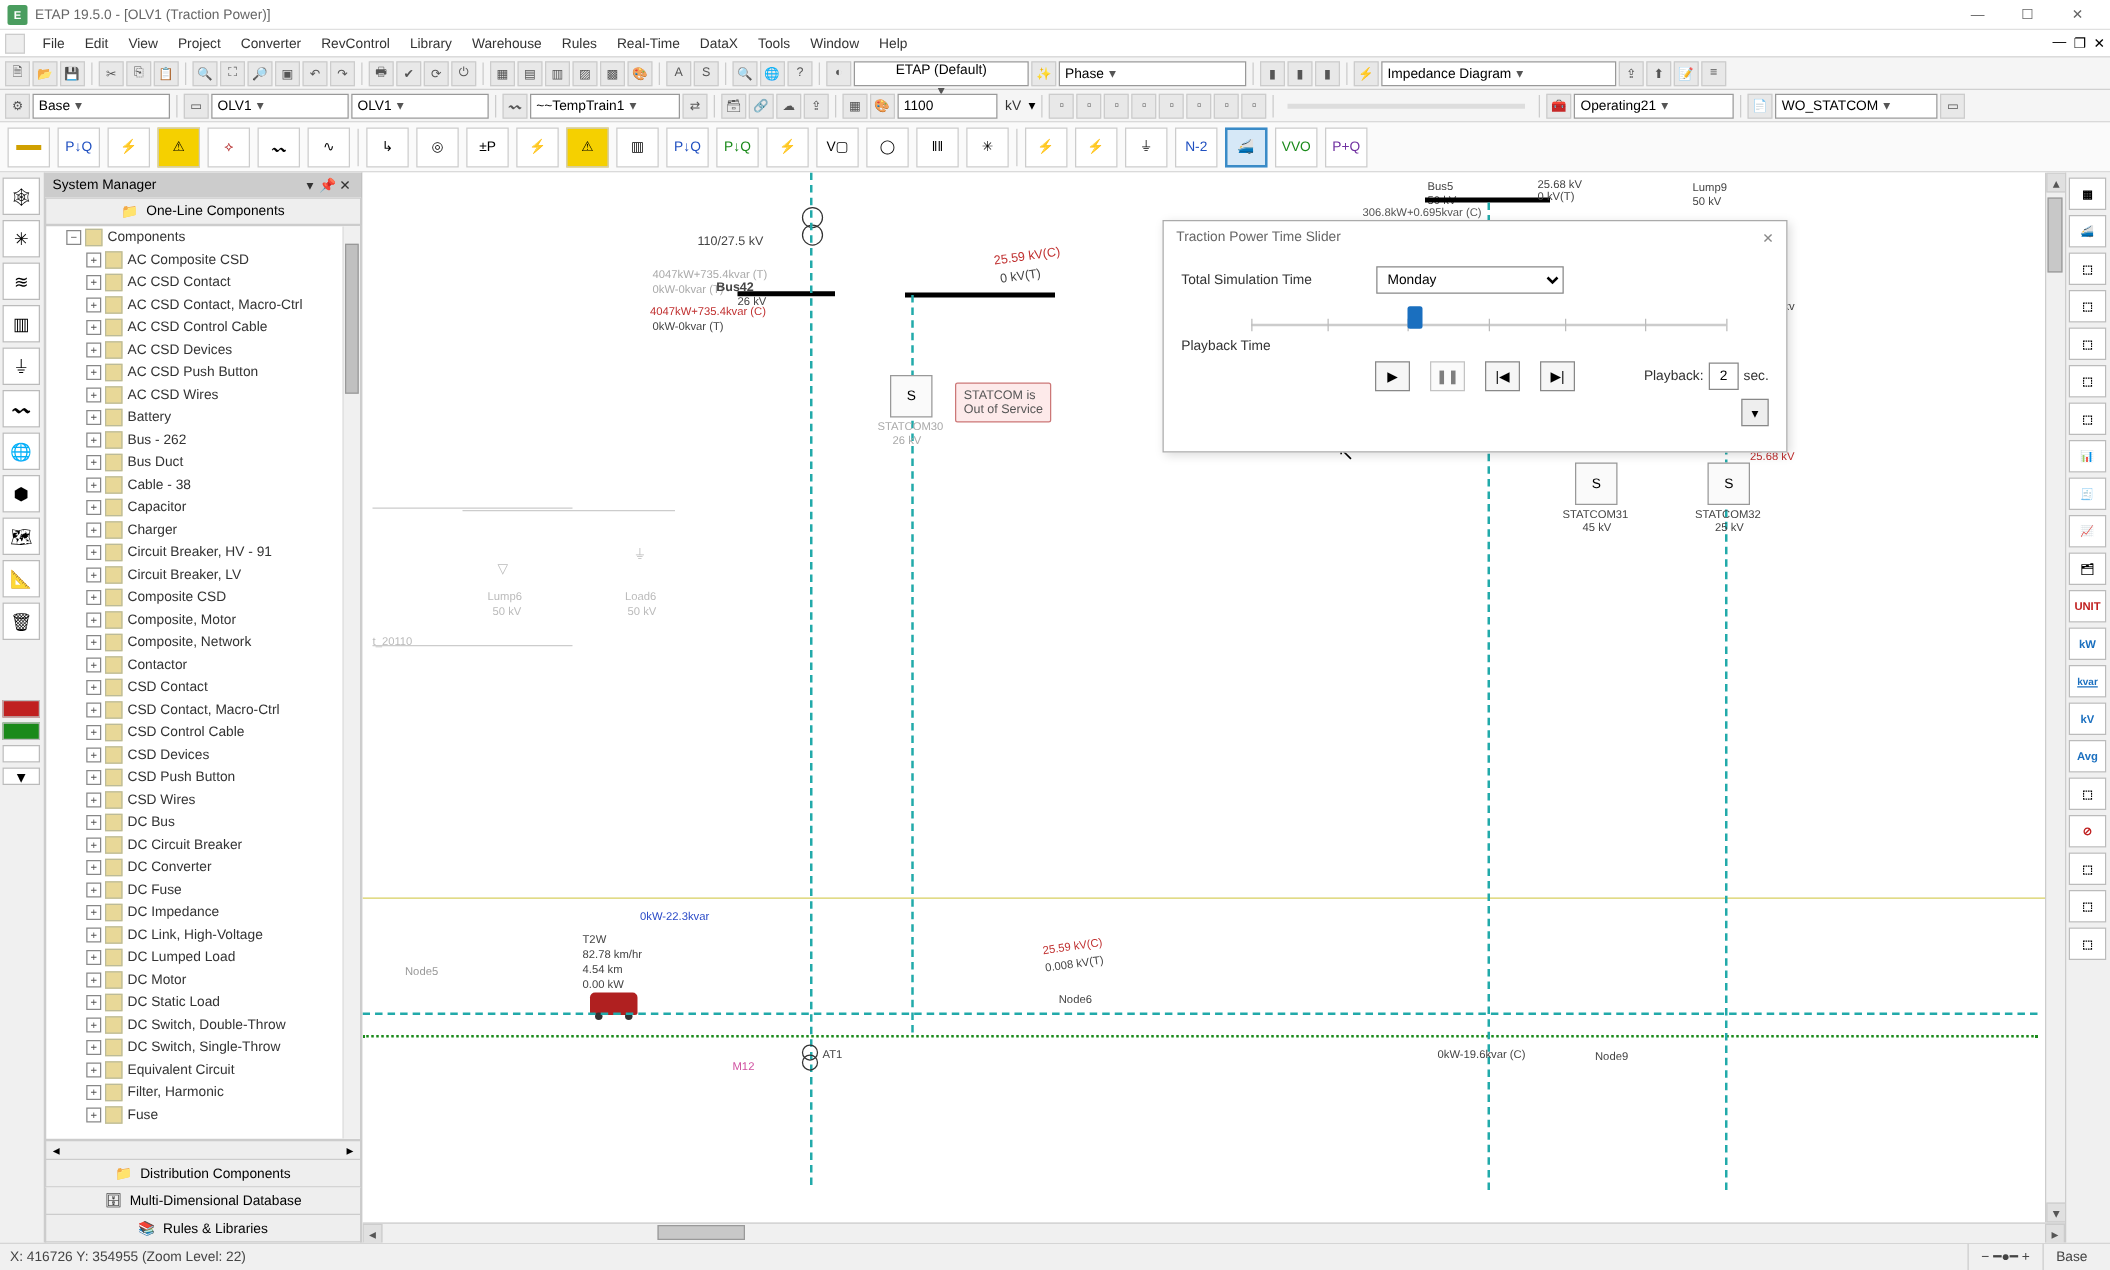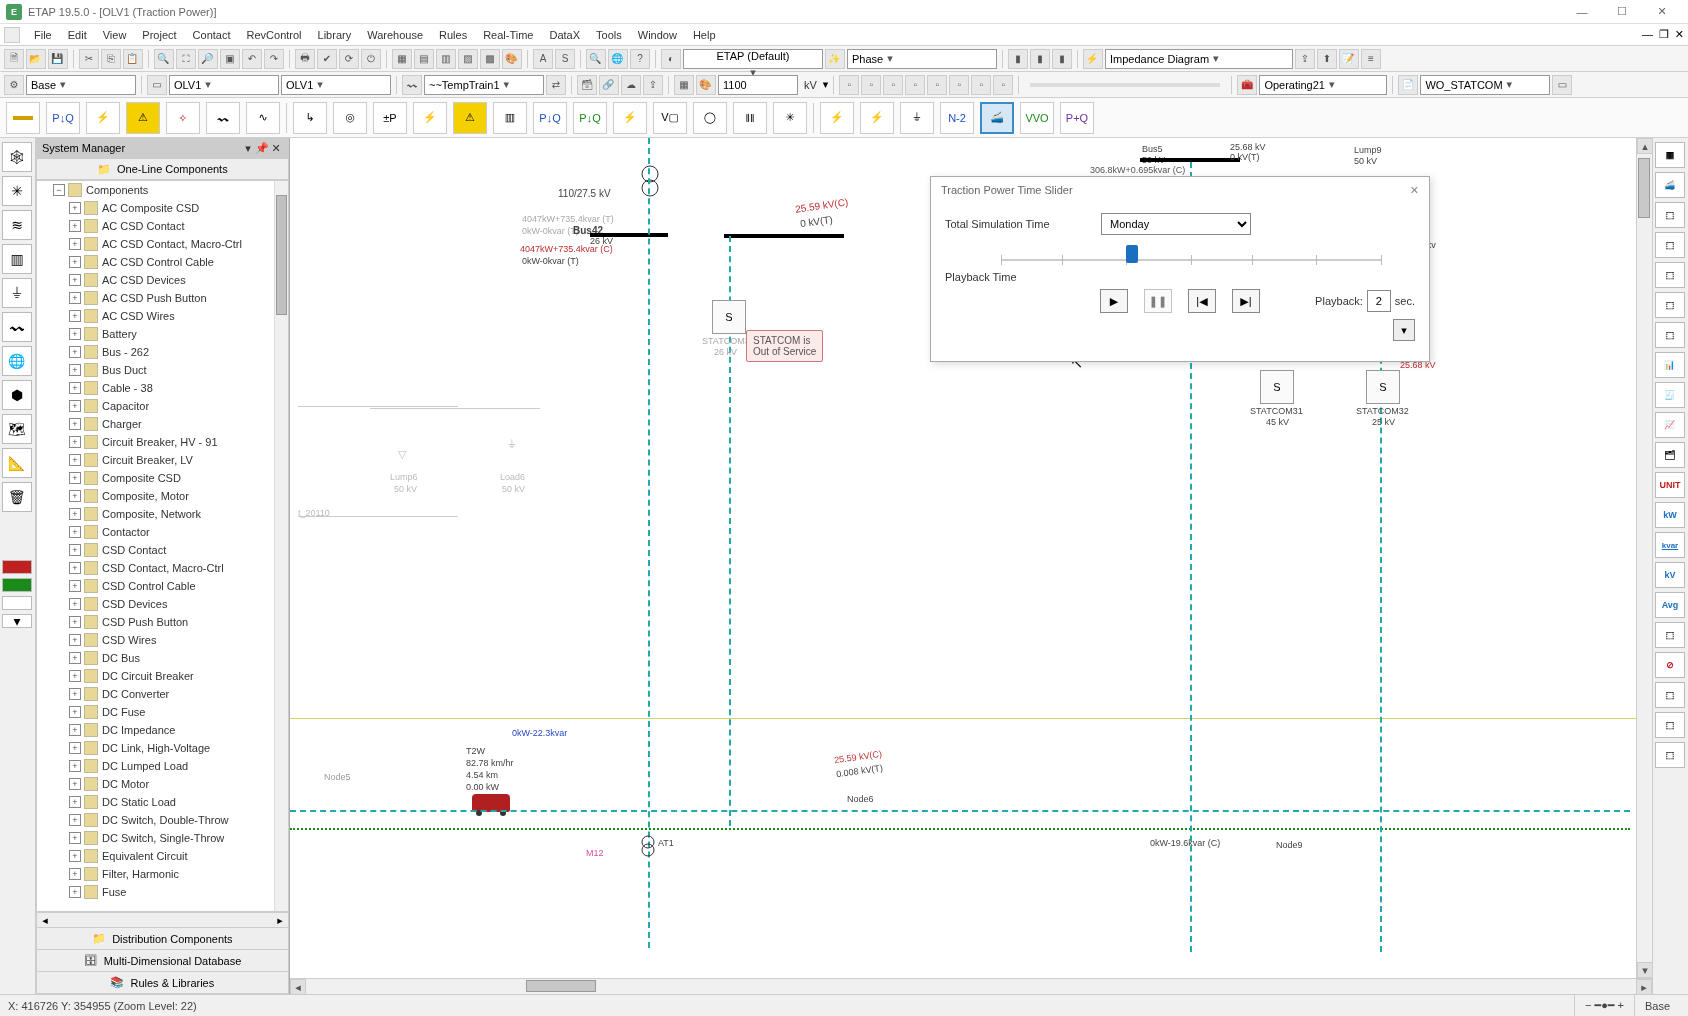--- a/index.html
+++ b/index.html
@@ -128,21 +128,21 @@
   <div class="winbtn">☐</div>
   <div class="winbtn">✕</div>
 </div>
 
 <div class="menubar">
   <div class="icon-small"></div>
   <div class="menuitem">File</div>
   <div class="menuitem">Edit</div>
   <div class="menuitem">View</div>
   <div class="menuitem">Project</div>
-  <div class="menuitem">Contact</div>
+  <div class="menuitem">Converter</div>
   <div class="menuitem">RevControl</div>
   <div class="menuitem">Library</div>
   <div class="menuitem">Warehouse</div>
   <div class="menuitem">Rules</div>
   <div class="menuitem">Real-Time</div>
   <div class="menuitem">DataX</div>
   <div class="menuitem">Tools</div>
   <div class="menuitem">Window</div>
   <div class="menuitem">Help</div>
   <div class="right">
@@ -609,21 +609,21 @@
       <div class="txt red" style="left:505px; top:62px; transform:rotate(-8deg);">25.59 kV(C)</div>
       <div class="txt" style="left:510px; top:78px; transform:rotate(-8deg);">0 kV(T)</div>
       <div class="thickbar" style="left:434px; top:96px; width:120px;"></div>
 
       <div class="vdash" style="left:358px; top:0; height:810px;"></div>
       <div class="vdash" style="left:439px; top:98px; height:590px;"></div>
 
       <div class="sym-box" style="left:422px; top:162px;">S</div>
       <div class="txt small" style="left:412px; top:198px; color:#aaa;">STATCOM30</div>
       <div class="txt small" style="left:424px; top:209px; color:#aaa;">26 kV</div>
-      <div class="callout" style="left:456px; top:168px; white-space:pre;margin-top:24px;">STATCOM is
+      <div class="callout" style="left:474px; top:168px; white-space:pre;">STATCOM is
 Out of Service</div>
 
       <div class="hline" style="left:8px; top:268px; width:160px; background:#ccc;"></div>
       <div class="hline" style="left:8px; top:378px; width:160px; background:#ccc;"></div>
       <div class="hline" style="left:80px; top:270px; width:170px; background:#ccc;"></div>
       <div style="position:absolute; left:108px; top:310px; color:#bbb;">▽</div>
       <div class="txt small" style="left:100px; top:334px; color:#bbb;">Lump6</div>
       <div class="txt small" style="left:104px; top:346px; color:#bbb;">50 kV</div>
       <div style="position:absolute; left:218px; top:300px; color:#bbb;">⏚</div>
       <div class="txt small" style="left:210px; top:334px; color:#bbb;">Load6</div>

